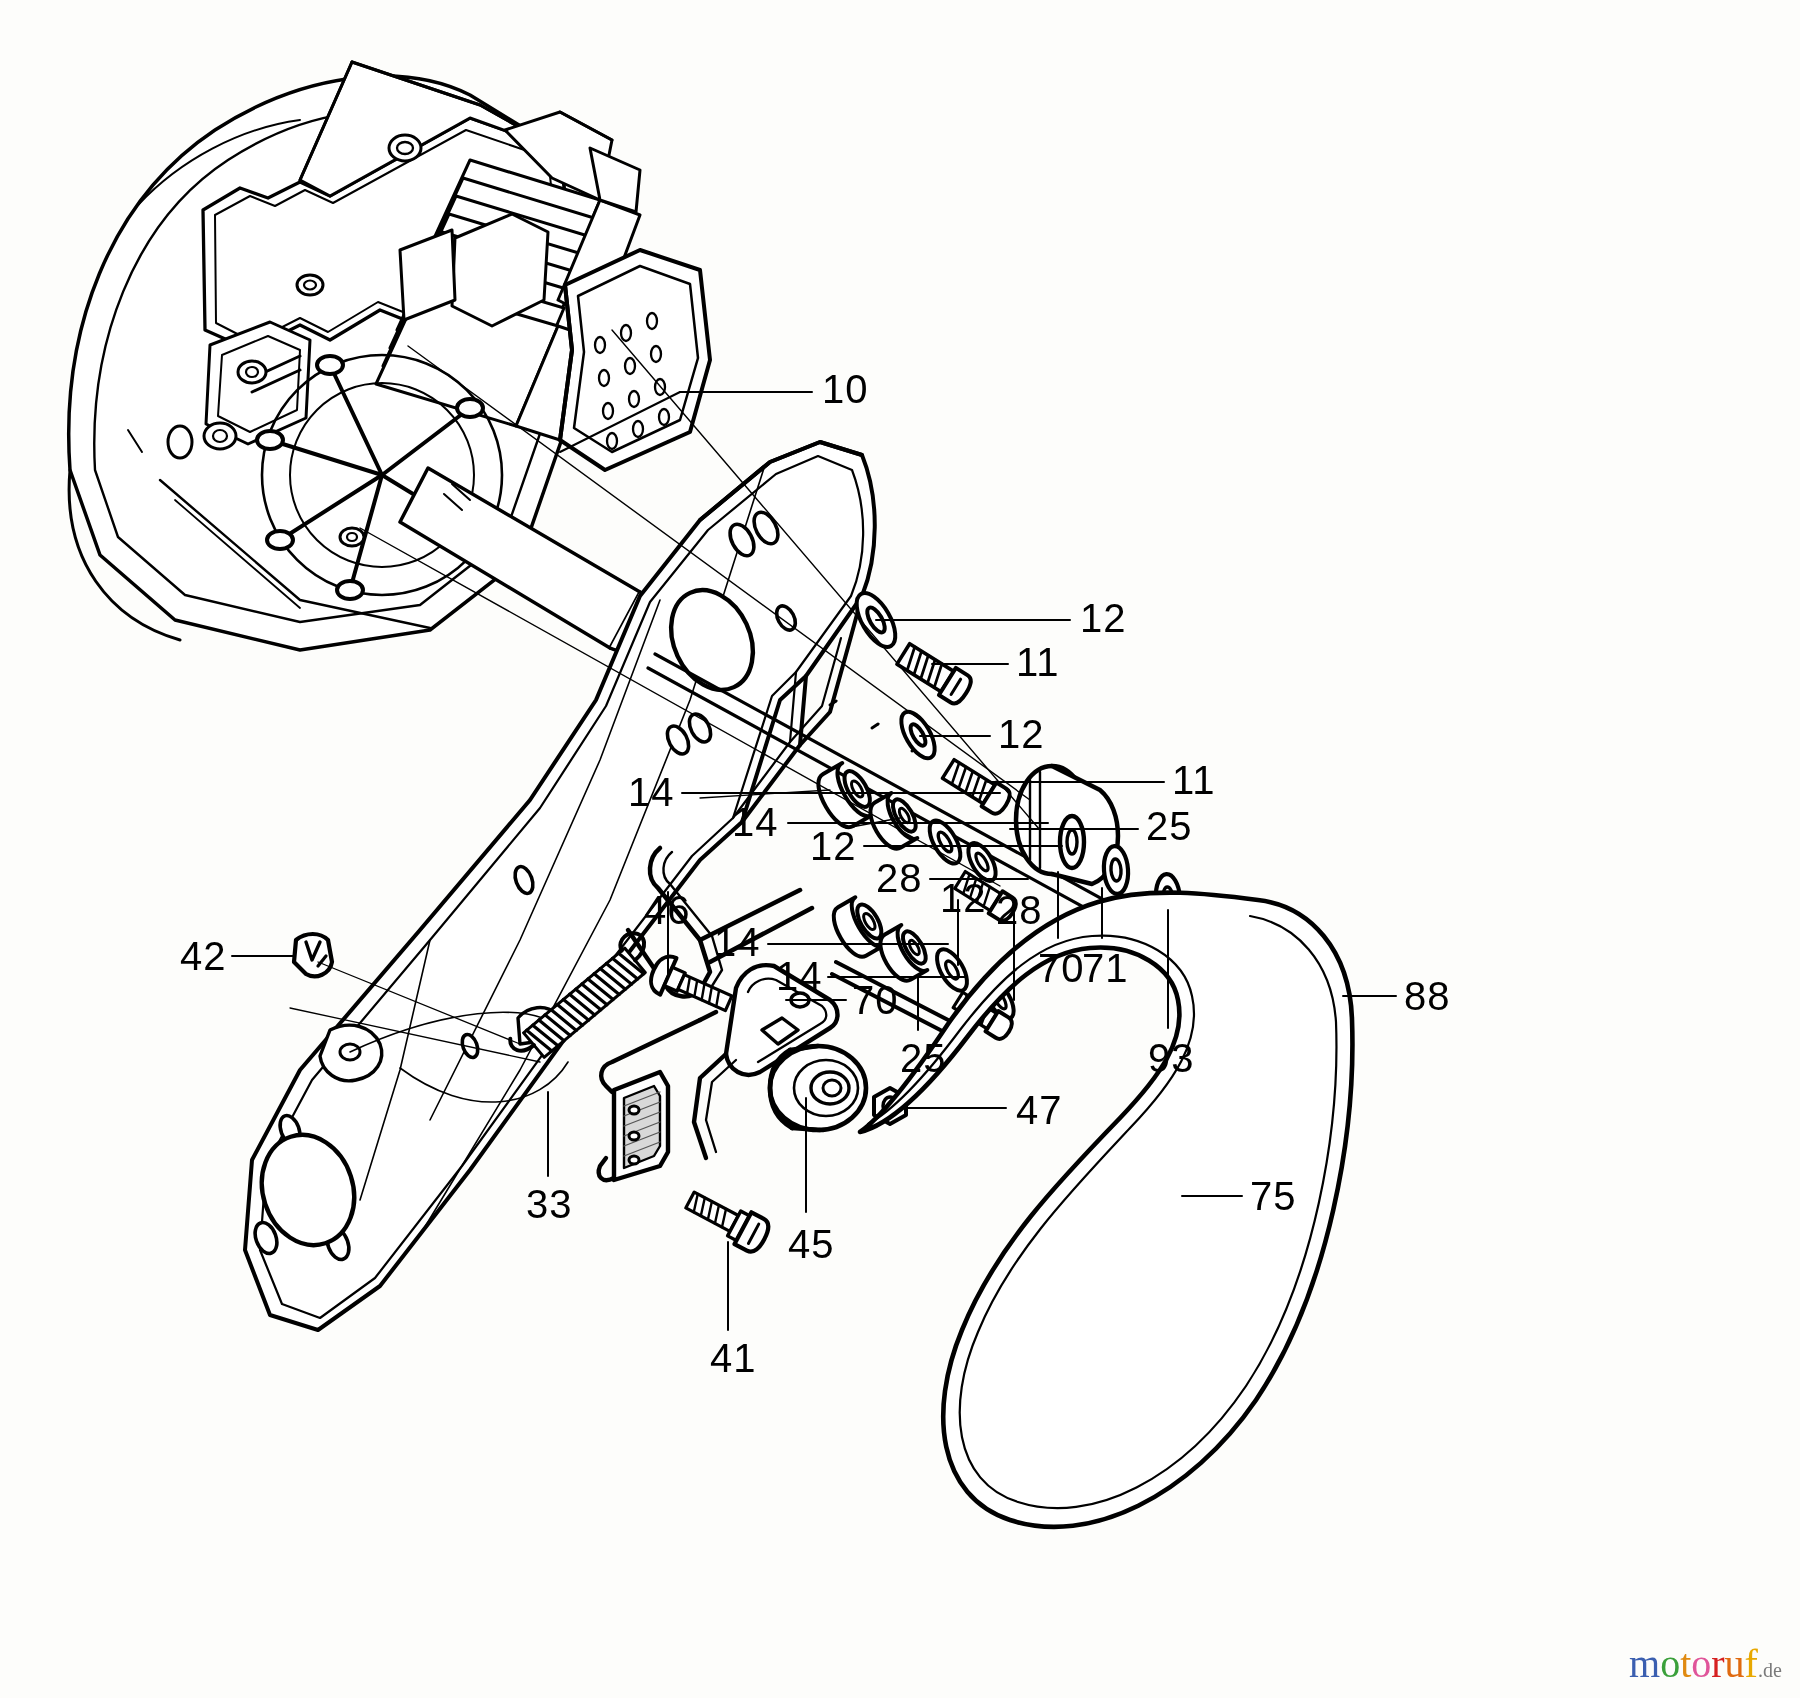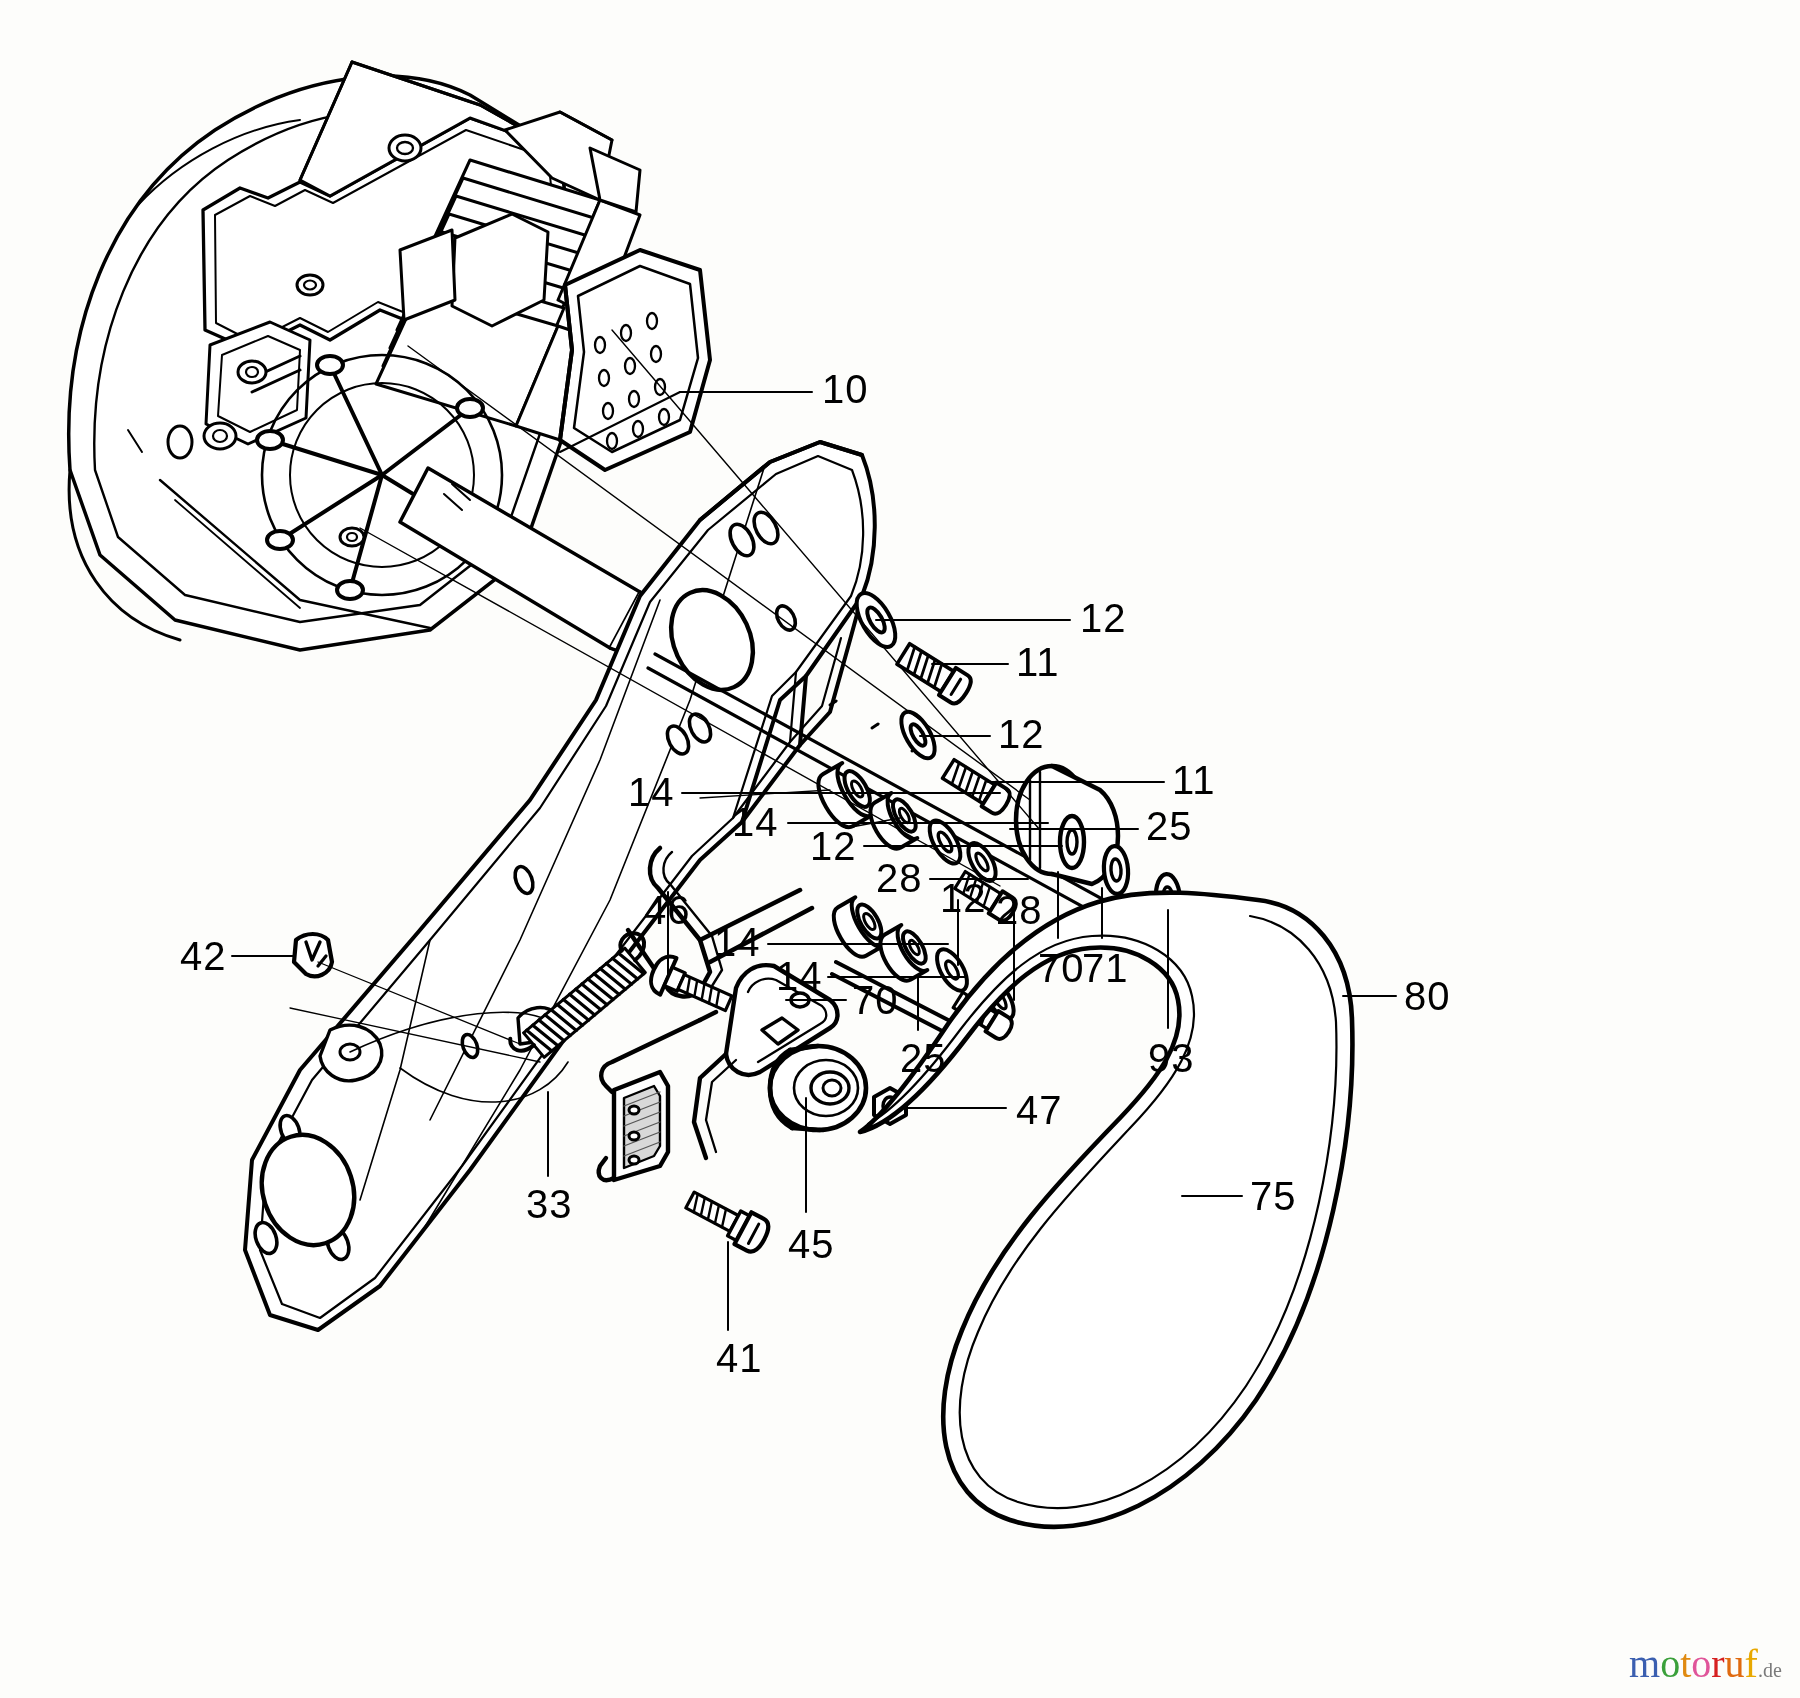--- a/index.html
+++ b/index.html
@@ -629,24 +629,24 @@
   <div class="lbl" style="left:940px;top:878px;">12</div>
   <div class="lbl" style="left:996px;top:890px;">28</div>
   <div class="lbl" style="left:714px;top:922px;">14</div>
   <div class="lbl" style="left:776px;top:956px;">14</div>
   <div class="lbl" style="left:852px;top:980px;">70</div>
   <div class="lbl" style="left:1038px;top:948px;">70</div>
   <div class="lbl" style="left:1082px;top:948px;">71</div>
   <div class="lbl" style="left:180px;top:936px;">42</div>
   <div class="lbl" style="left:900px;top:1038px;">25</div>
   <div class="lbl" style="left:1148px;top:1038px;">93</div>
-  <div class="lbl" style="left:1404px;top:976px;">80</div>
+  <div class="lbl" style="left:1404px;top:976px;">88</div>
   <div class="lbl" style="left:1016px;top:1090px;">47</div>
   <div class="lbl" style="left:526px;top:1184px;">33</div>
   <div class="lbl" style="left:788px;top:1224px;">45</div>
   <div class="lbl" style="left:1250px;top:1176px;">75</div>
-  <div class="lbl" style="left:710px;top:1338px;margin-left:6px;">41</div>
+  <div class="lbl" style="left:710px;top:1338px;">41</div>
 
   <div id="wm">
     <span class="c" style="color: rgb(59, 95, 176);">m</span><span class="c" style="color: rgb(58, 160, 58);">o</span><span class="c" style="color: rgb(224, 138, 16);">t</span><span class="c" style="color: rgb(224, 85, 154);">o</span><span class="c" style="color: rgb(214, 32, 32);">r</span><span class="c" style="color: rgb(224, 106, 16);">u</span><span class="c" style="color: rgb(232, 168, 0);">f</span><span class="de" style="color: rgb(122, 122, 122);">.de</span>
   </div>
 
 </div>
 
 </body></html>

